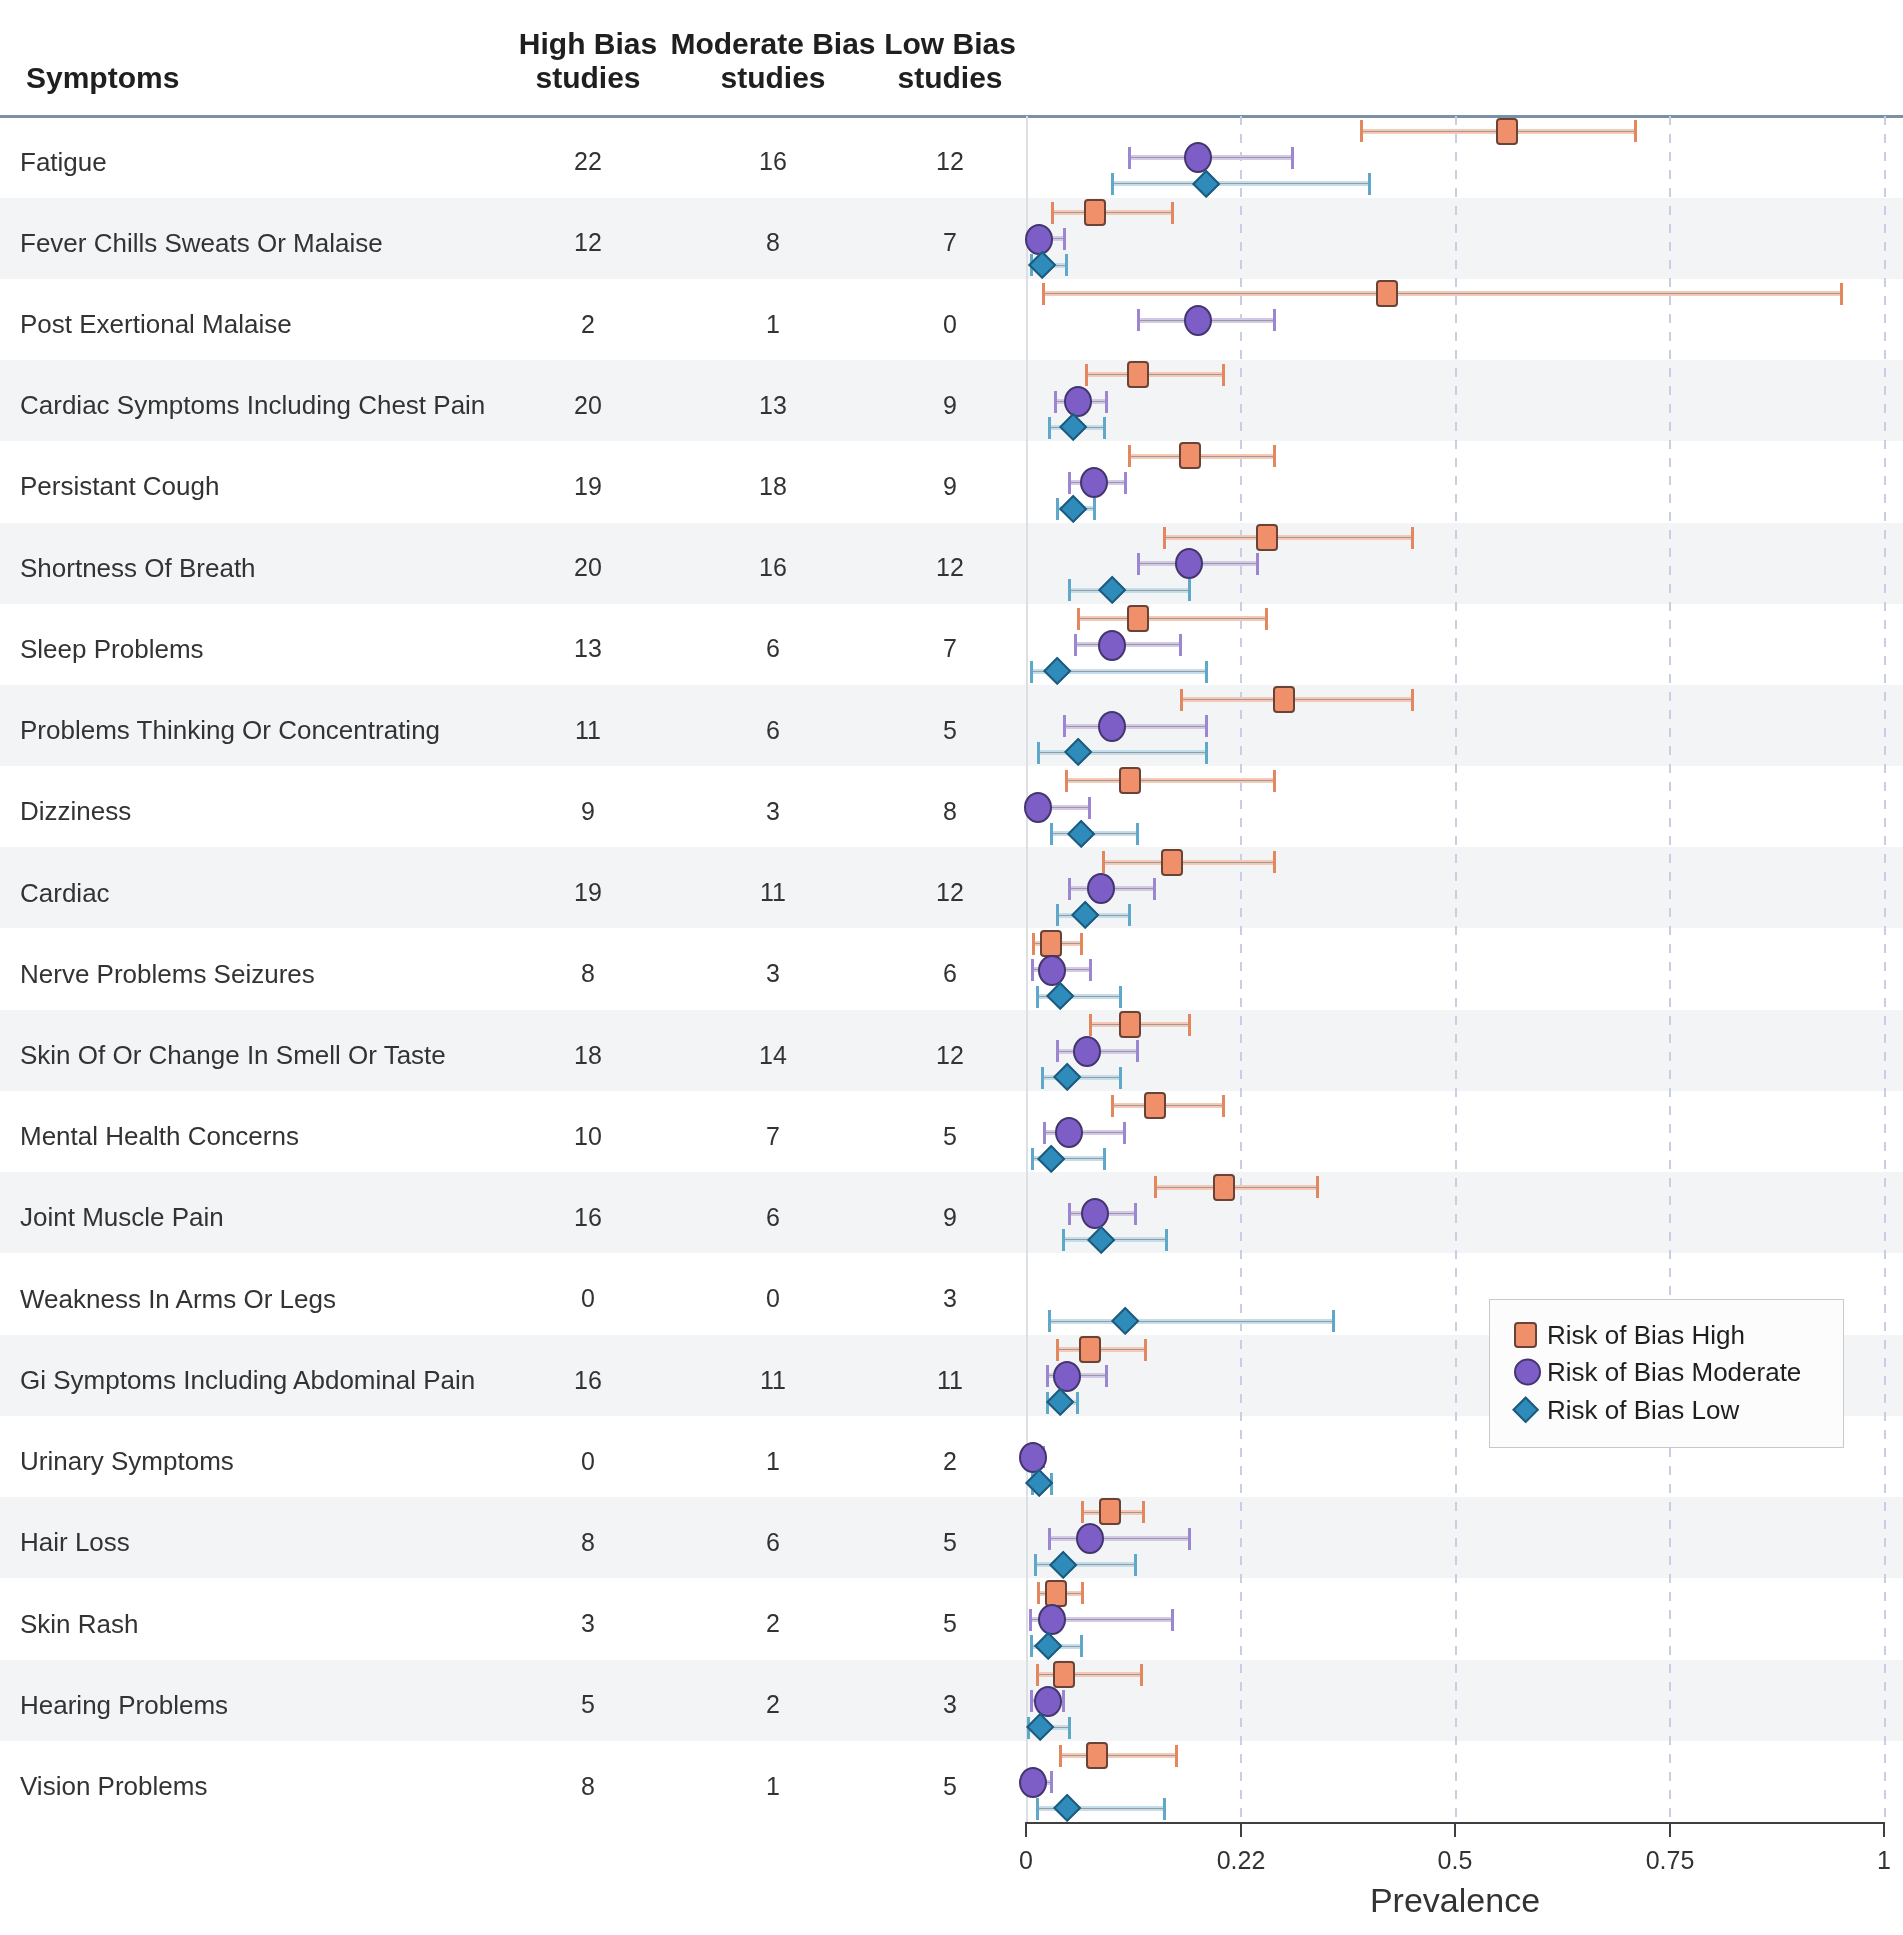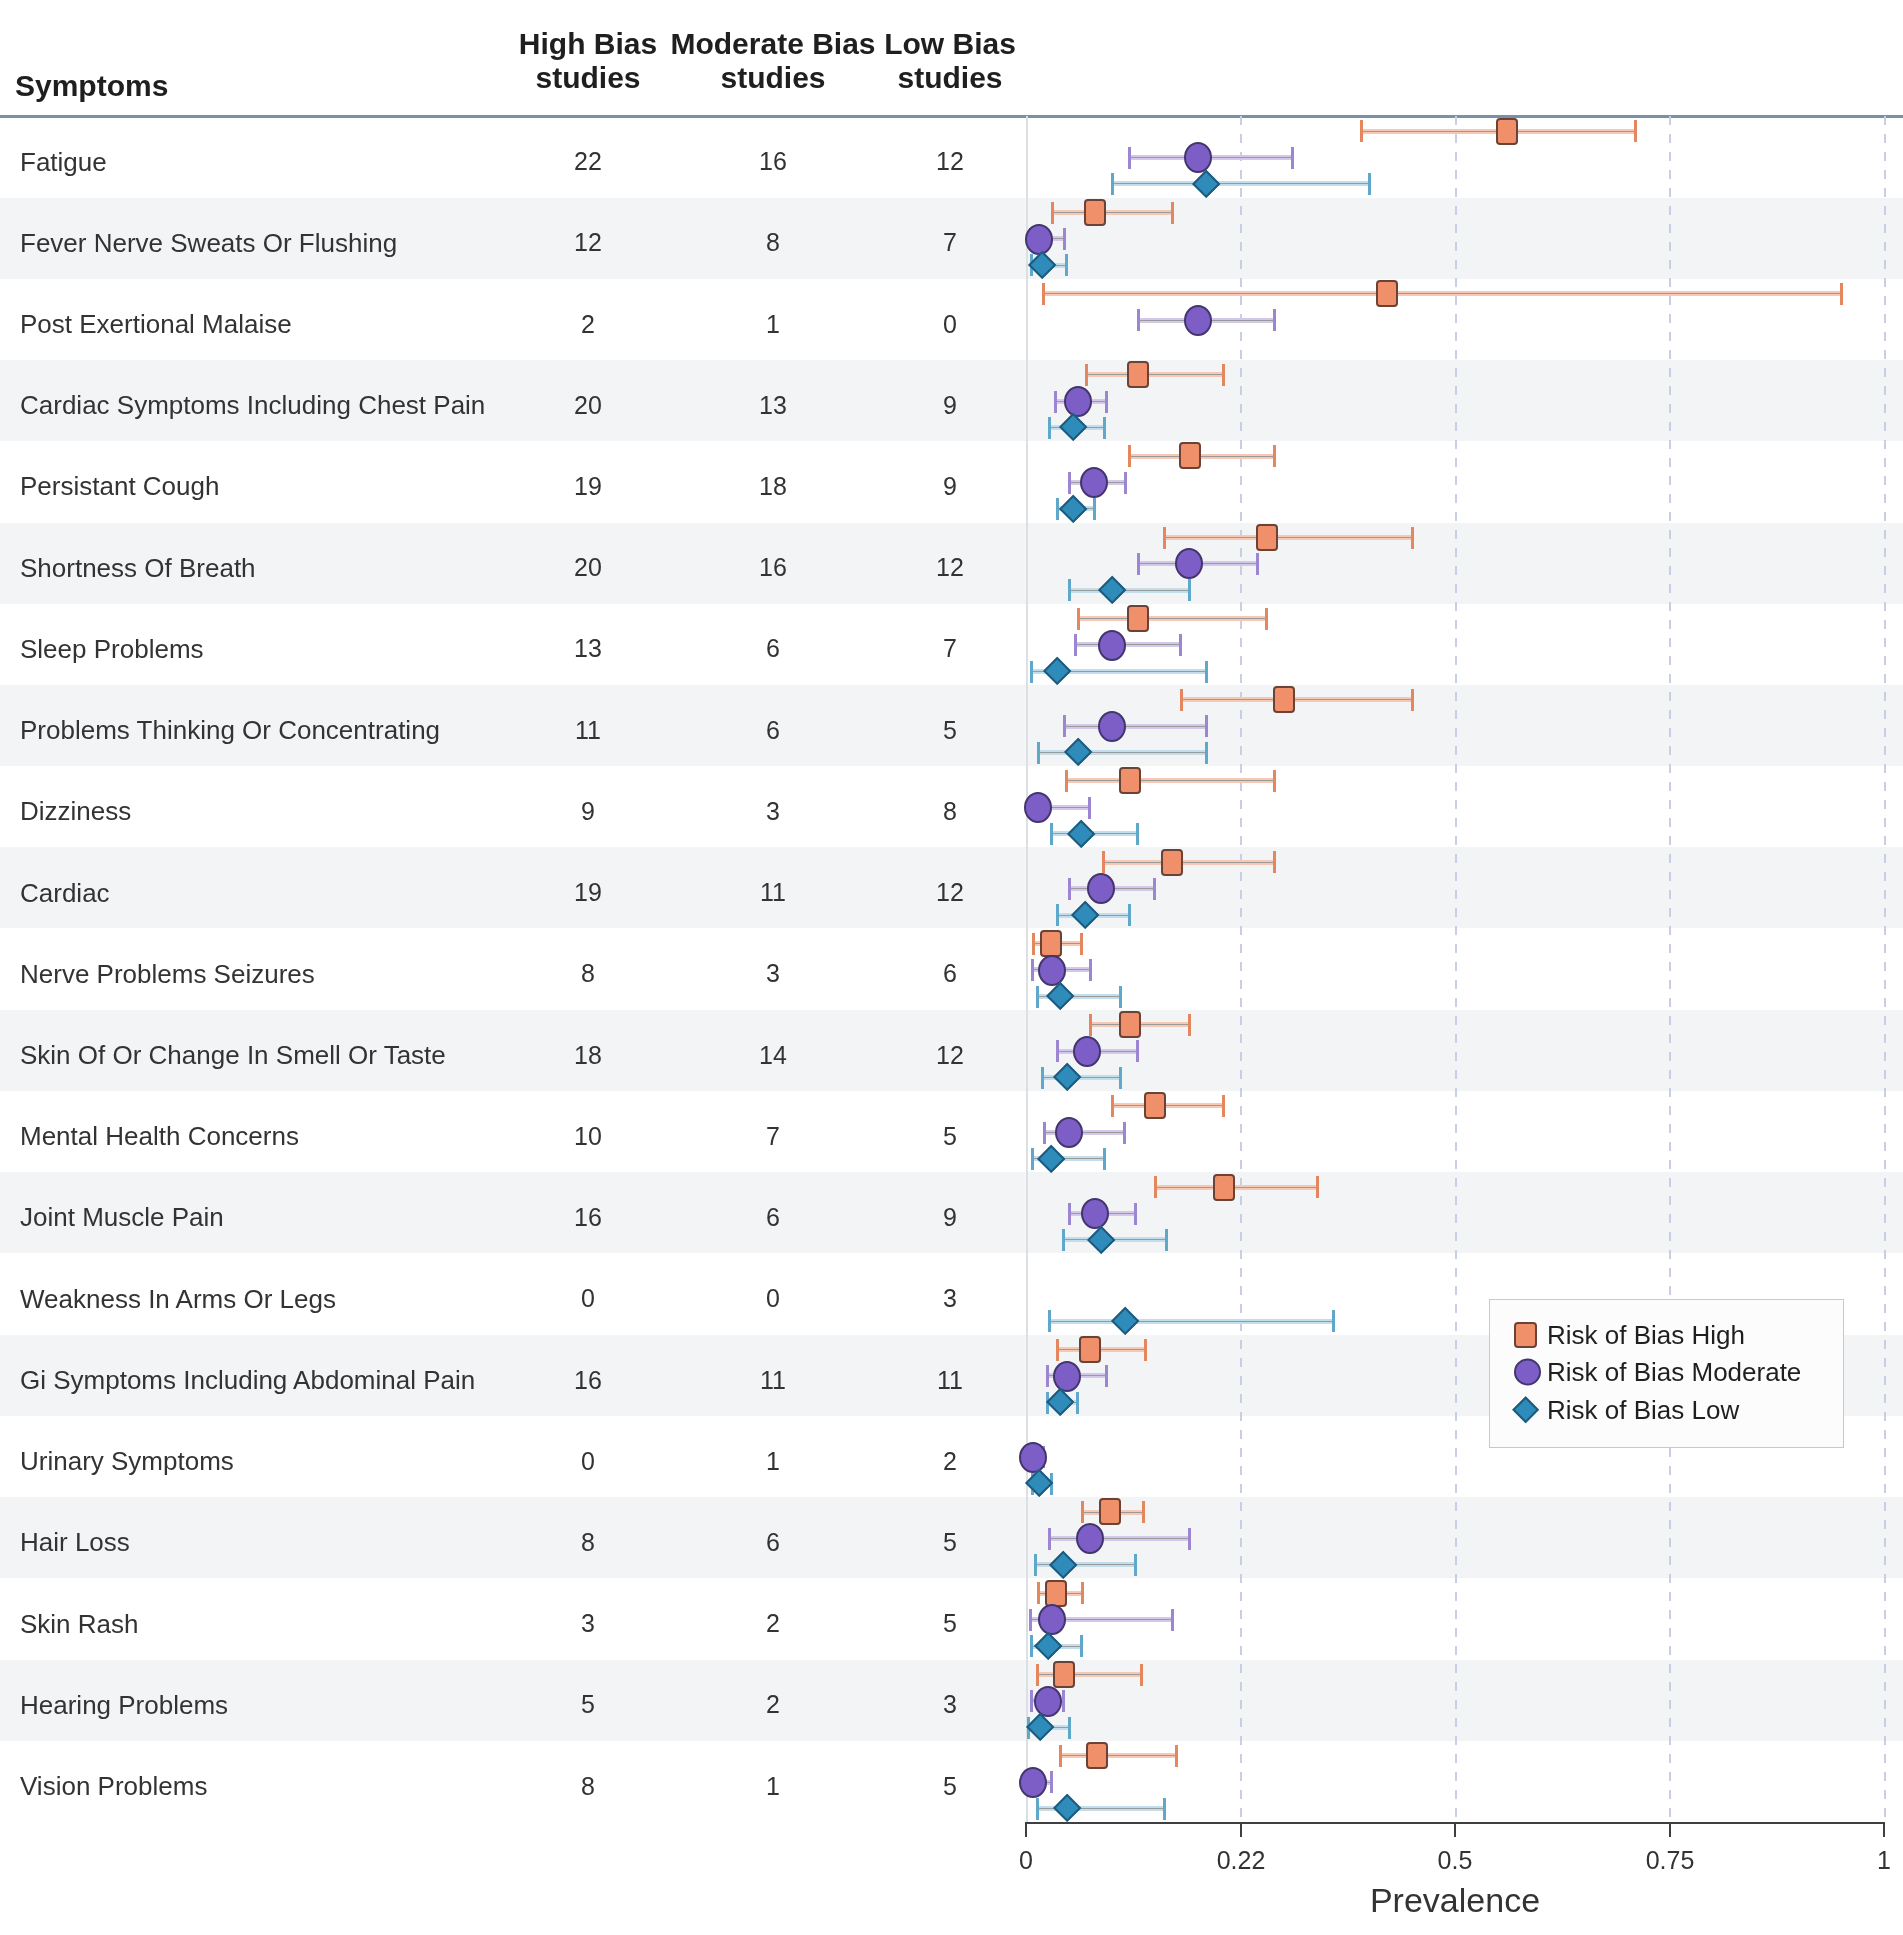--- a/index.html
+++ b/index.html
@@ -27,21 +27,21 @@
   #legend{position:absolute;left:1489px;top:1299px;width:355px;height:149px;background:#fcfcfc;border:1.7px solid #c9c9c9;box-sizing:border-box;z-index:6;}
   .legend-entry{position:absolute;left:0;width:100%;height:37px;}
   .legend-marker{position:absolute;left:24px;top:50%;}
   .legend-text{position:absolute;left:57px;top:50%;transform:translateY(-50%);font-size:26px;color:#1f1f1f;white-space:nowrap;}
 </style>
 </head>
 <body>
 
 <div id="figure">
 
-  <div class="hdr" style="left:15px;top:61px;margin-top:8px;">Symptoms</div>
+  <div class="hdr" style="left:26px;top:61px;">Symptoms</div>
   <div class="hdr center" style="left:588px;top:27px;">High Bias</div>
   <div class="hdr center" style="left:588px;top:61px;">studies</div>
   <div class="hdr center" style="left:773px;top:27px;">Moderate Bias</div>
   <div class="hdr center" style="left:773px;top:61px;">studies</div>
   <div class="hdr center" style="left:950px;top:27px;">Low Bias</div>
   <div class="hdr center" style="left:950px;top:61px;">studies</div>
 
   <div id="header-rule"></div>
 
   <div id="plot-layers">
@@ -69,21 +69,21 @@
       <div class="cap" style="left: 1634px; top: 120px; background: rgb(228, 135, 95); z-index: 2;"></div>
       <div class="mk mk-square" style="left: 1496px; top: 118px; background: rgb(240, 144, 106); border-color: rgb(107, 66, 54); z-index: 3;"></div>
       <div class="errbar" style="left: 1129px; width: 163px; top: 155px; background: linear-gradient(rgb(211, 200, 234) 0px, rgb(211, 200, 234) 1.7px, rgb(154, 154, 154) 1.7px, rgb(154, 154, 154) 3.4px, rgb(211, 200, 234) 3.4px, rgb(211, 200, 234) 5.1px); z-index: 2;"></div>
       <div class="cap" style="left: 1128px; top: 147px; background: rgb(156, 134, 210); z-index: 2;"></div>
       <div class="cap" style="left: 1291px; top: 147px; background: rgb(156, 134, 210); z-index: 2;"></div>
       <div class="mk mk-circle" style="left: 1184px; top: 142px; background: rgb(125, 94, 198); border-color: rgb(67, 53, 110); z-index: 3;"></div>
       <div class="errbar" style="left: 1112px; width: 257px; top: 181px; background: linear-gradient(rgb(194, 222, 236) 0px, rgb(194, 222, 236) 1.7px, rgb(154, 154, 154) 1.7px, rgb(154, 154, 154) 3.4px, rgb(194, 222, 236) 3.4px, rgb(194, 222, 236) 5.1px); z-index: 2;"></div>
       <div class="cap" style="left: 1111px; top: 173px; background: rgb(95, 168, 201); z-index: 2;"></div>
       <div class="cap" style="left: 1368px; top: 173px; background: rgb(95, 168, 201); z-index: 2;"></div>
       <div class="mk mk-diamond" style="left: 1196px; top: 174px; background: rgb(47, 140, 186); border-color: rgb(29, 90, 125); z-index: 3;"></div>
-      <div class="row-label" style="left: 20px; top: 228px; z-index: 2;">Fever Nerve Sweats Or Flushing</div>
+      <div class="row-label" style="left: 20px; top: 228px; z-index: 2;">Fever Chills Sweats Or Malaise</div>
       <div class="count" style="left: 588px; top: 228px; z-index: 2;">12</div>
       <div class="count" style="left: 773px; top: 228px; z-index: 2;">8</div>
       <div class="count" style="left: 950px; top: 228px; z-index: 2;">7</div>
       <div class="errbar" style="left: 1052px; width: 120px; top: 210px; background: linear-gradient(rgb(247, 201, 180) 0px, rgb(247, 201, 180) 1.7px, rgb(154, 154, 154) 1.7px, rgb(154, 154, 154) 3.4px, rgb(247, 201, 180) 3.4px, rgb(247, 201, 180) 5.1px); z-index: 2;"></div>
       <div class="cap" style="left: 1051px; top: 202px; background: rgb(228, 135, 95); z-index: 2;"></div>
       <div class="cap" style="left: 1171px; top: 202px; background: rgb(228, 135, 95); z-index: 2;"></div>
       <div class="mk mk-square" style="left: 1084px; top: 199px; background: rgb(240, 144, 106); border-color: rgb(107, 66, 54); z-index: 3;"></div>
       <div class="errbar" style="left: 1030px; width: 35px; top: 236px; background: linear-gradient(rgb(211, 200, 234) 0px, rgb(211, 200, 234) 1.7px, rgb(154, 154, 154) 1.7px, rgb(154, 154, 154) 3.4px, rgb(211, 200, 234) 3.4px, rgb(211, 200, 234) 5.1px); z-index: 2;"></div>
       <div class="cap" style="left: 1029px; top: 228px; background: rgb(156, 134, 210); z-index: 2;"></div>
       <div class="cap" style="left: 1063px; top: 228px; background: rgb(156, 134, 210); z-index: 2;"></div>

